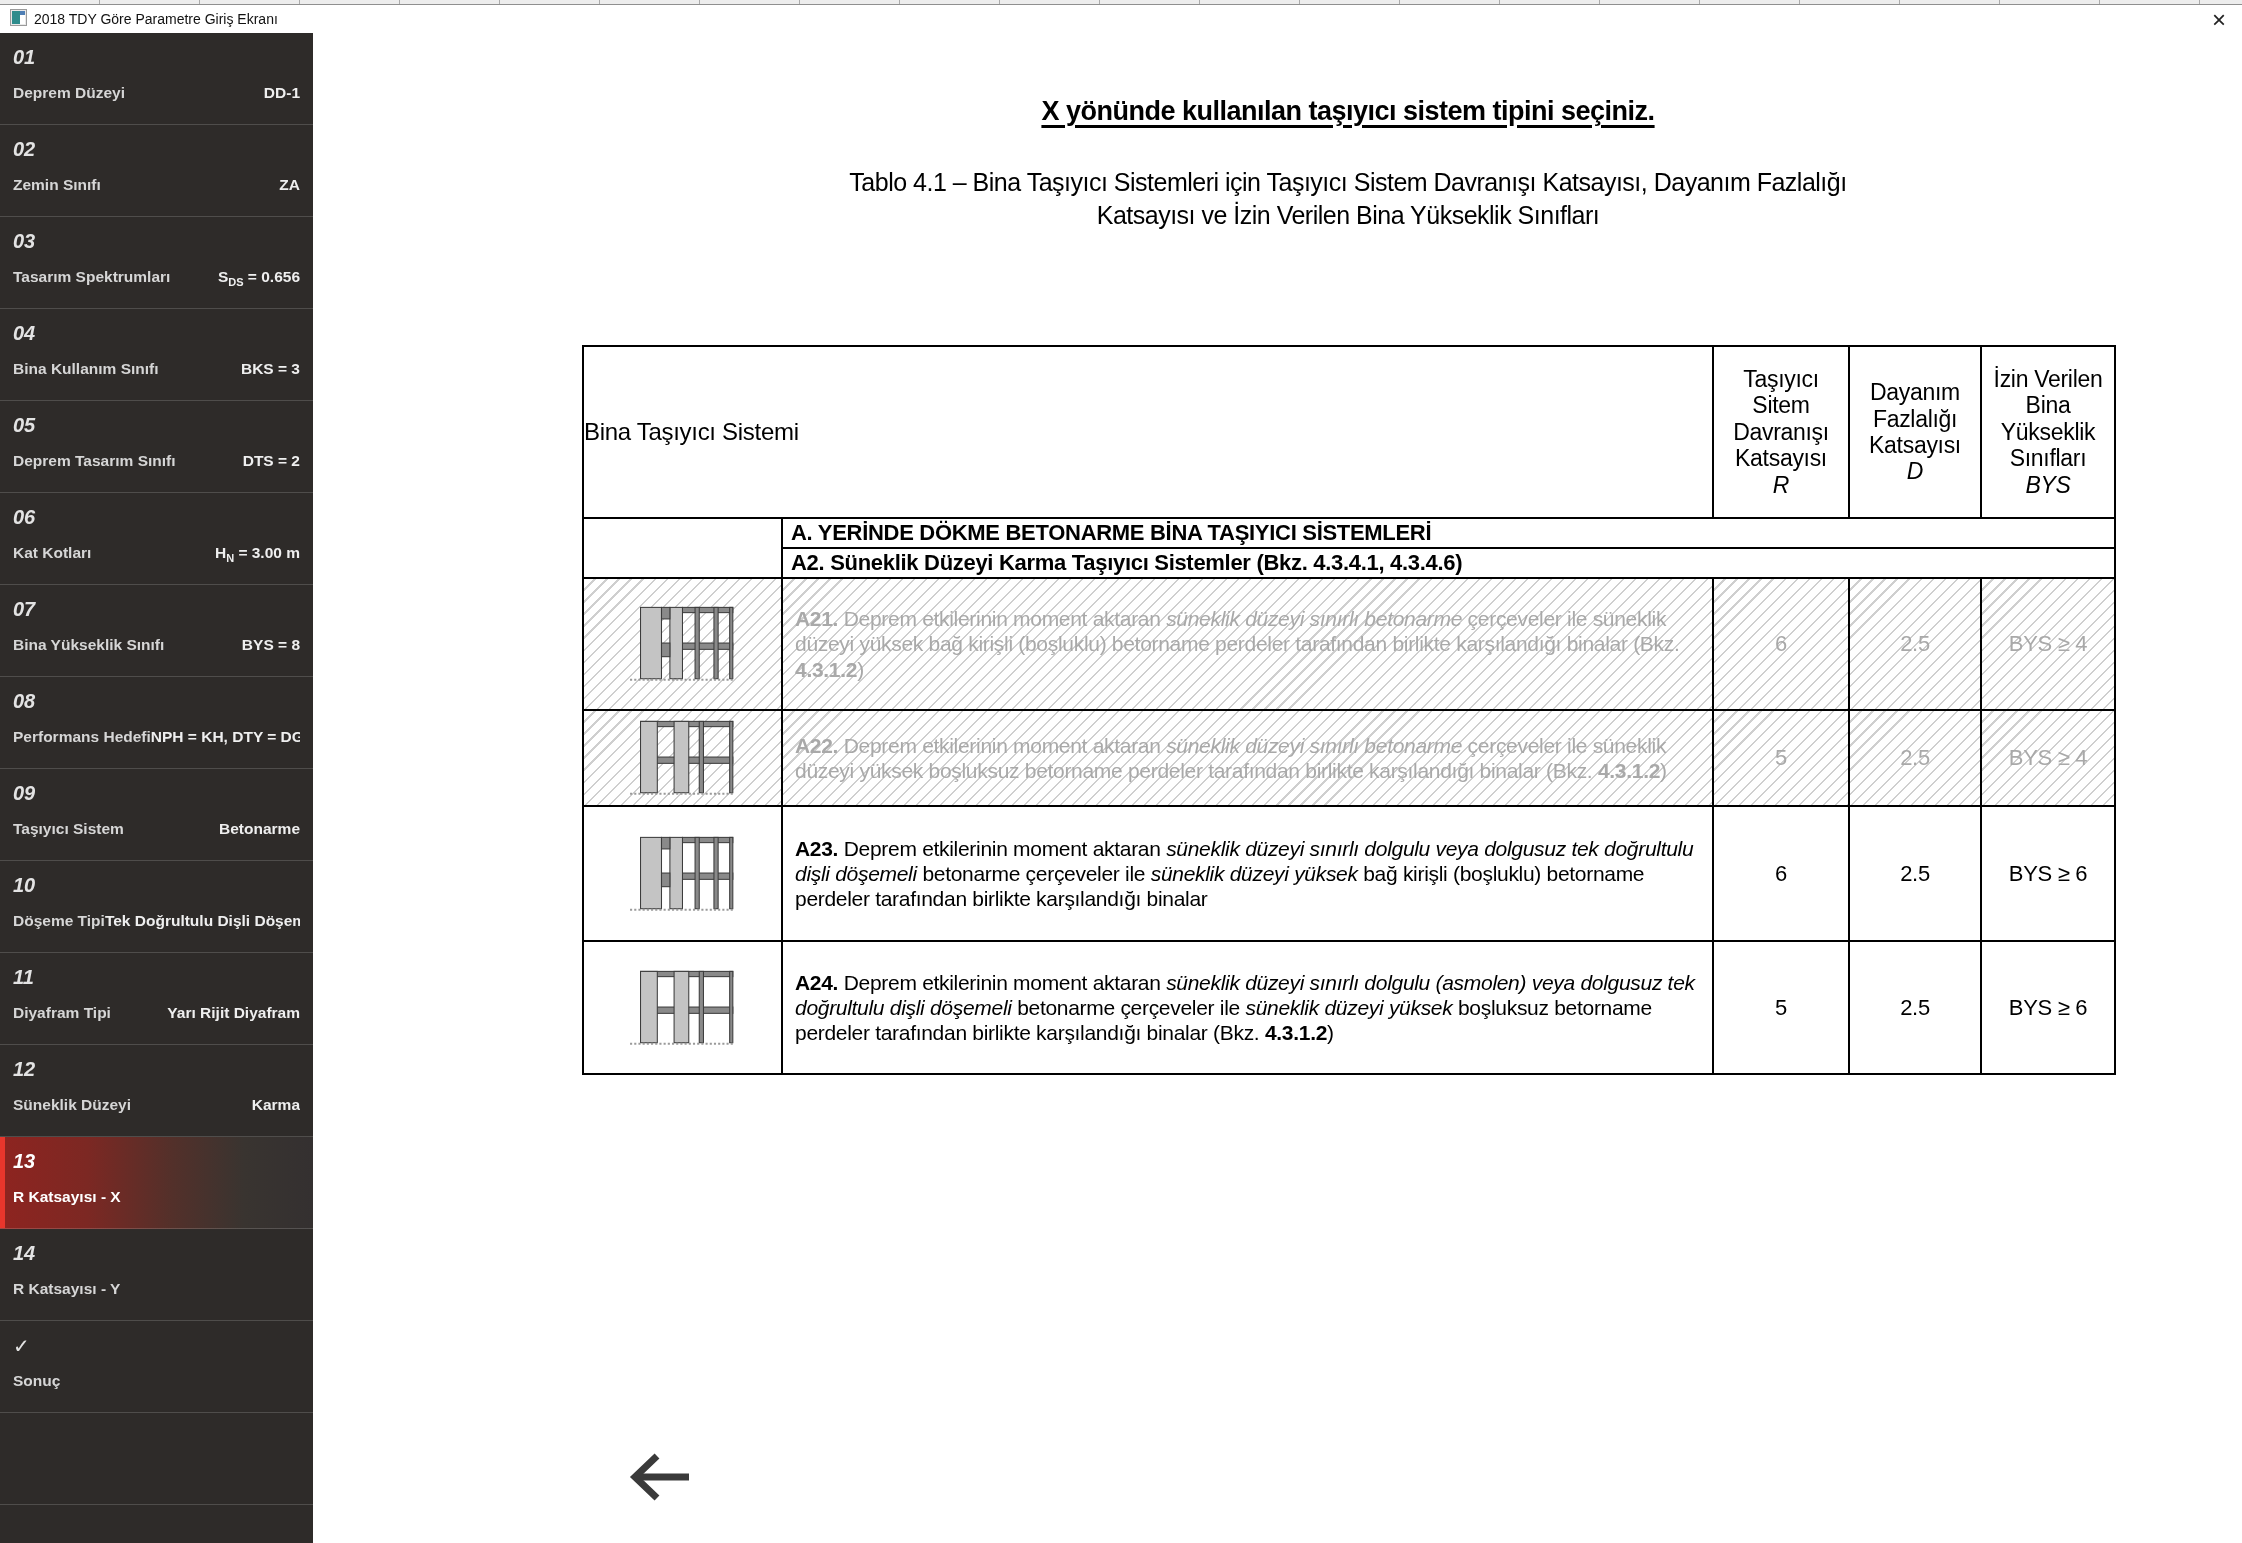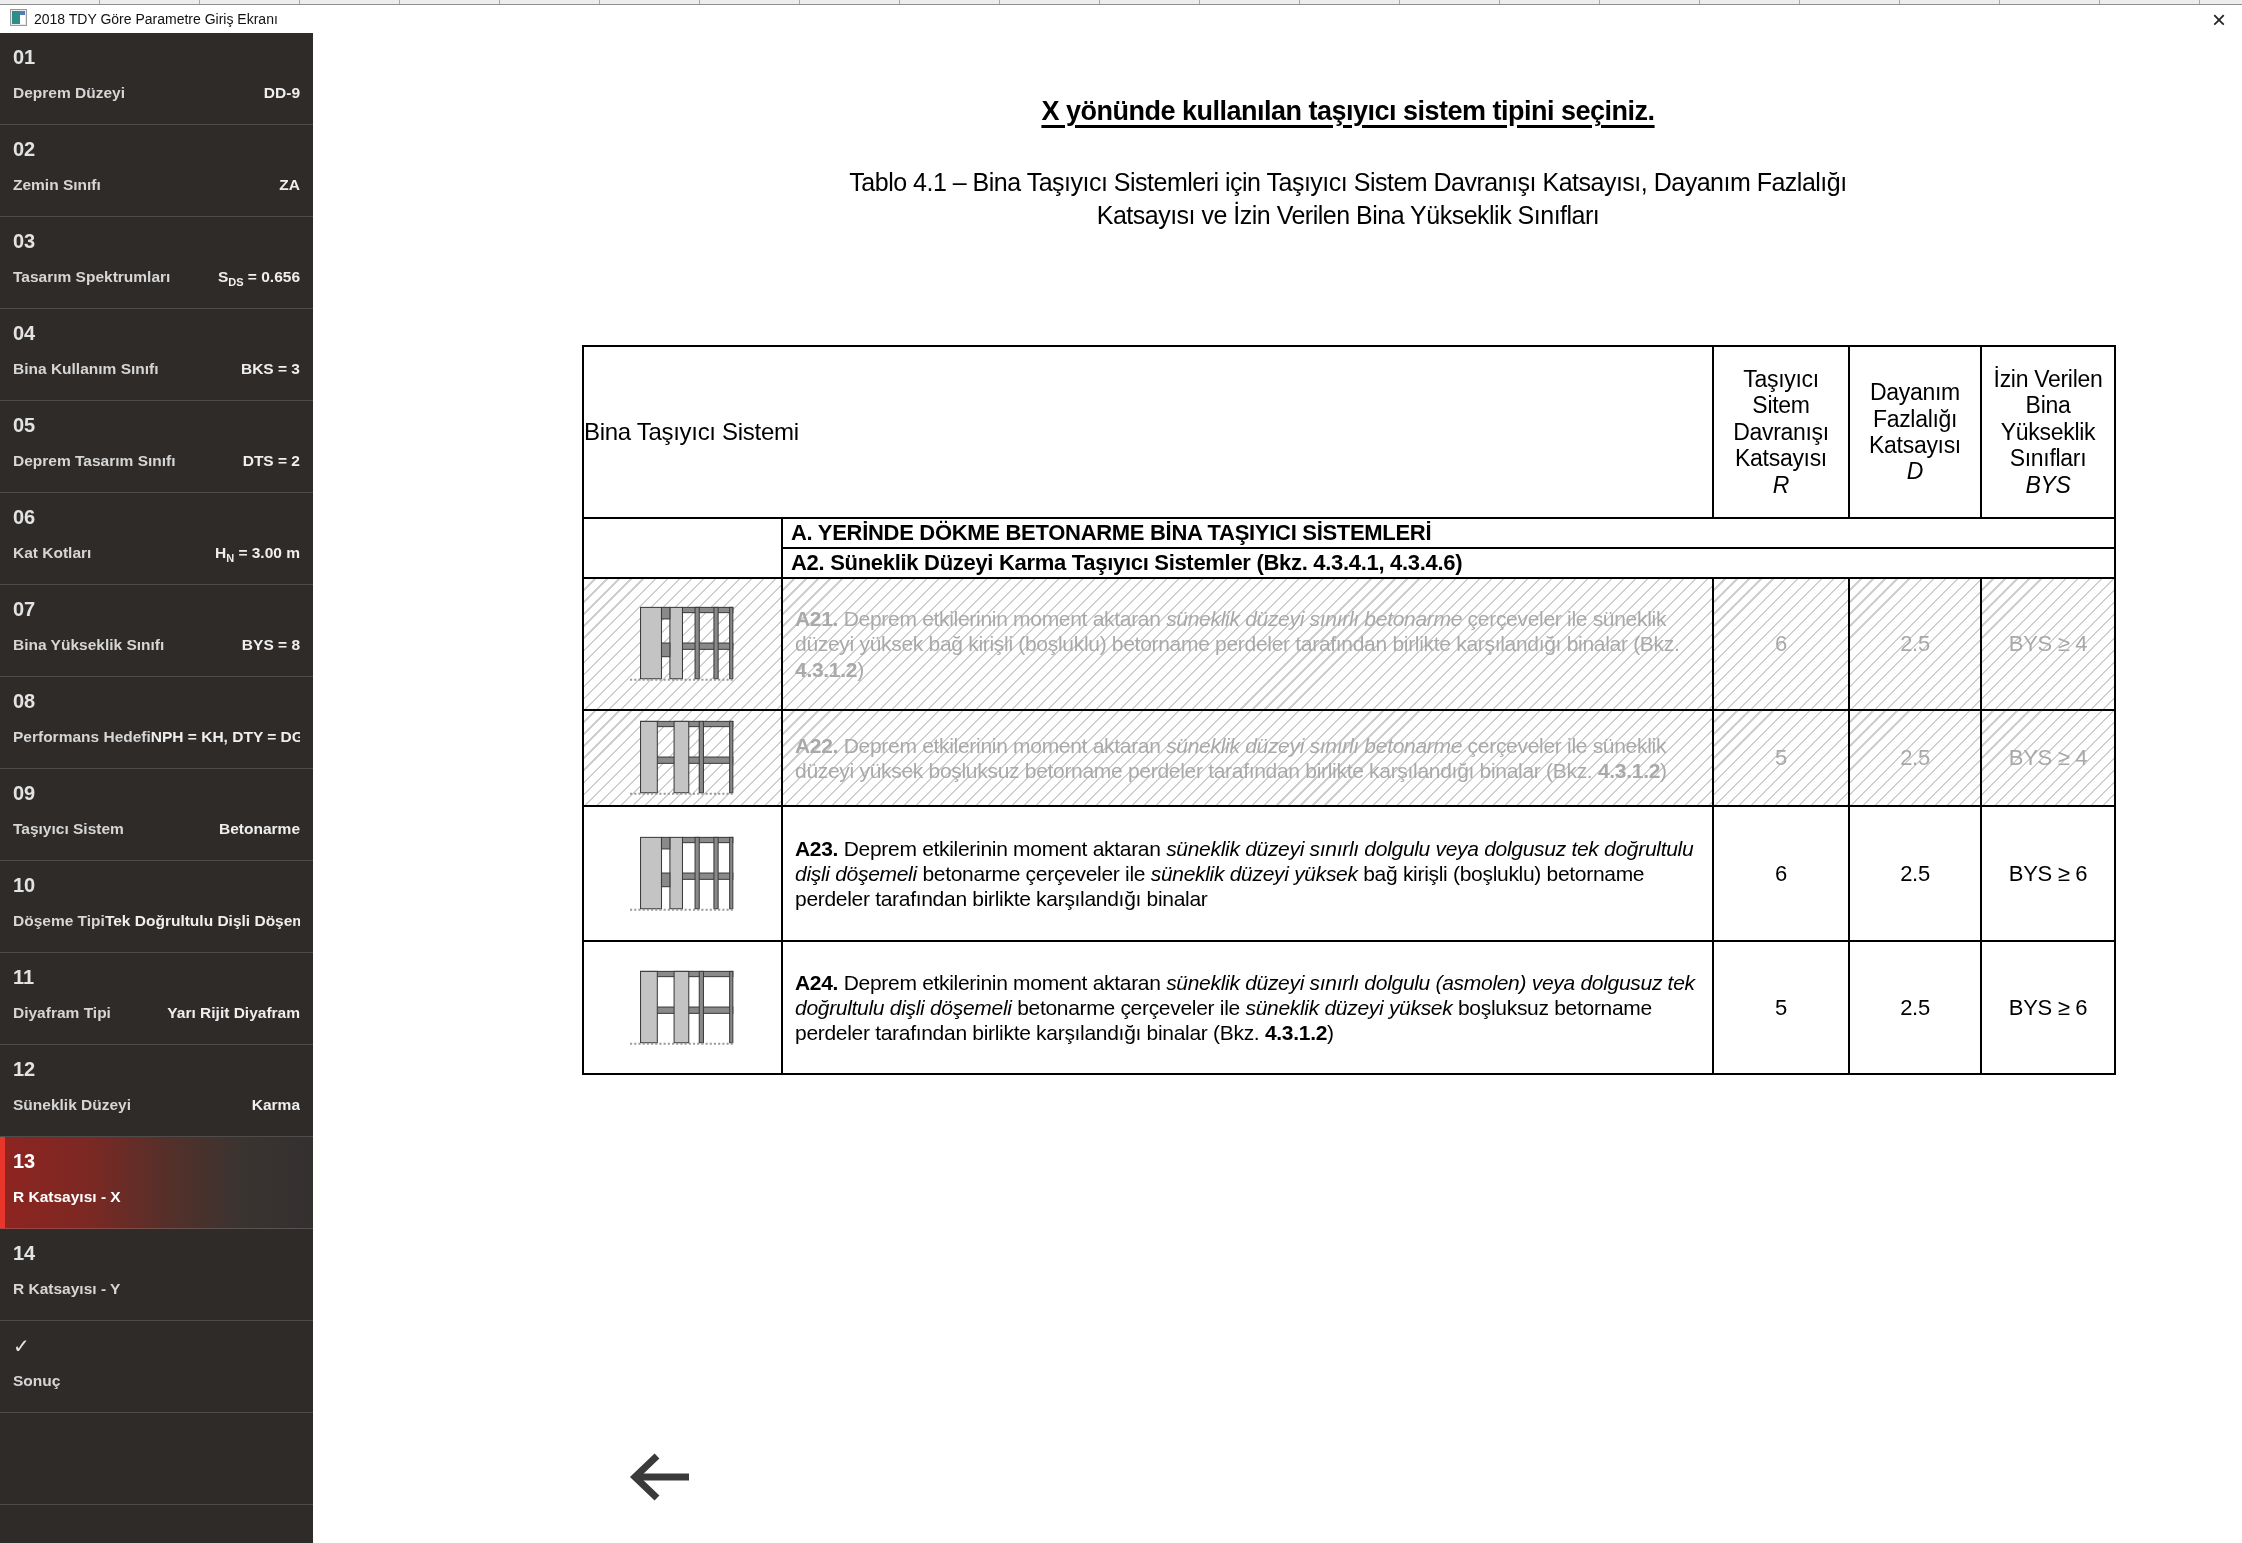--- a/index.html
+++ b/index.html
@@ -17,21 +17,21 @@
     box-shadow:inset 0 0 0 1px #e8e8e8; }
   .form-icon:after { content:""; position:absolute; right:1px; top:1px; width:5px; height:4px; background:#4f7fb5; }
   .win-title { position:absolute; left:34px; top:5px; font-size:14px; color:#111; }
   .close-btn { position:absolute; right:8px; top:0px; width:30px; height:27px; text-align:center;
     font-size:24px; font-weight:300; color:#222; line-height:27px; cursor:default; }
 
   
   .sidebar { position:absolute; left:0; top:33px; width:313px; height:1510px; background:#2e2b29; }
   .sb-item { position:relative; height:92px; border-bottom:1px solid rgba(255,255,255,0.16); overflow:hidden; }
   .sb-item.empty { border-bottom:1px solid rgba(255,255,255,0.16); }
-  .sb-num { position:absolute; top:13px; left:13px; font-size:20px; font-weight:bold; color:#e3e3e3; }
+  .sb-num { position:absolute; top:13px; left:13px; font-size:20px; font-weight:bold; color:#e3e3e3;font-style:italic; }
   .sb-row { position:absolute; top:51px; left:13px; right:13px; display:flex;
     justify-content:space-between; align-items:baseline; white-space:nowrap; }
   .sb-label { font-size:15.5px; font-weight:bold; color:#d6d6d6; }
   .sb-value { font-size:15.5px; font-weight:bold; color:#efefef; text-align:right; overflow:hidden; }
   .sb-value sub { font-size:11px; }
   .sb-item.selected { background:linear-gradient(90deg,#8e2420 0%,#7c2823 28%,#53302a 55%,#393430 78%,#343030 100%); }
   .sb-item.selected:before { content:""; position:absolute; left:0; top:0; bottom:0; width:5px; background:#e8362c; }
   .sb-item.selected .sb-num, .sb-item.selected .sb-label { color:#ffffff; }
 
   
@@ -69,21 +69,21 @@
   <span class="win-title">2018 TDY Göre Parametre Giriş Ekranı</span>
   <span class="close-btn">×</span>
 </div>
 
 <div class="sidebar">
 
   <div class="sb-item">
     <div class="sb-num">01</div>
     <div class="sb-row">
         <span class="sb-label">Deprem Düzeyi</span>
-        <span class="sb-value"><span>DD-9</span></span>
+        <span class="sb-value"><span>DD-1</span></span>
       </div>
   </div>
   <div class="sb-item">
     <div class="sb-num">02</div>
     <div class="sb-row">
         <span class="sb-label">Zemin Sınıfı</span>
         <span class="sb-value"><span>ZA</span></span>
       </div>
   </div>
   <div class="sb-item">

